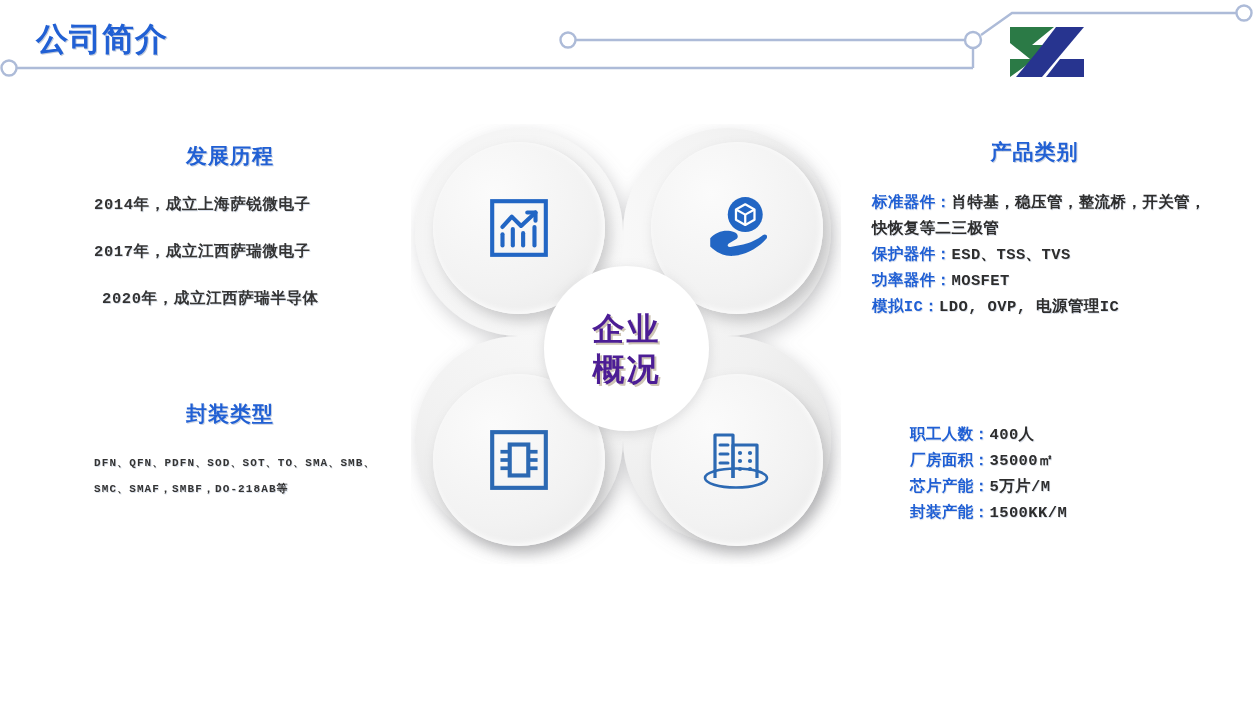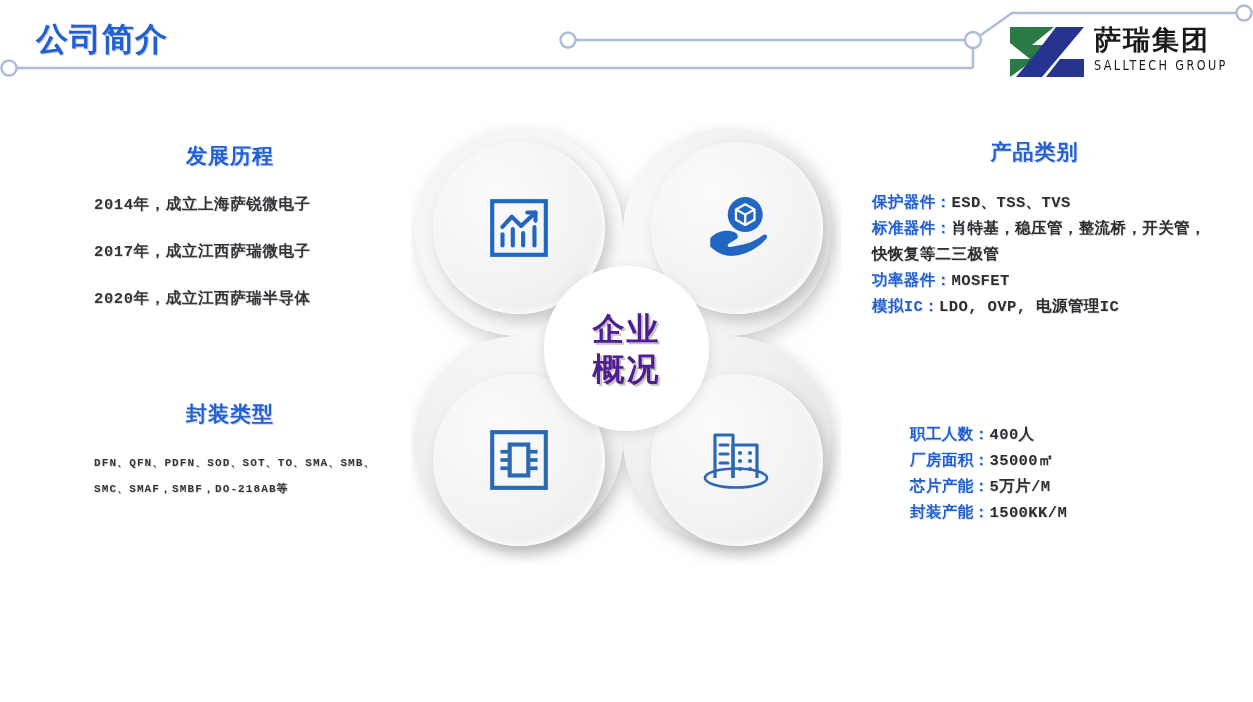--- a/index.html
+++ b/index.html
@@ -44,21 +44,21 @@
     text-shadow: 1px 1px 0 rgba(125,145,180,0.40);
     text-align: center; letter-spacing: 1px;
   }
   .block-body { margin-top: 18px; }
 
   .hist-line {
     font-size: 15.5px; font-weight: bold; color: #343434;
     letter-spacing: 0.6px; margin-bottom: 26px;
     text-shadow: 0.8px 0.8px 0 rgba(150,165,195,0.35);
   }
-  .hist-line:last-child { margin-bottom: 0; }
+  .hist-line:last-child { margin-bottom: 0; margin-left: 8px; }
 
   .pkg-text {
     font-size: 11px; font-weight: bold; color: #343434;
     letter-spacing: 1.1px; line-height: 26px;
     text-shadow: 0.8px 0.8px 0 rgba(150,165,195,0.35);
   }
 
   .kv-row {
     font-size: 15.5px; line-height: 26px; font-weight: bold;
     letter-spacing: 0.4px;
@@ -138,24 +138,20 @@
 
     <div id="logo">
       <svg id="logo-mark" viewBox="0 0 78 54" width="78" height="54">
 
         <path d="M2 2 L46 2 L24 20 L46 20 L2 52 L2 34 L22 34 L2 18 Z" fill="#2b7a46"></path>
 
         <path d="M50 2 L76 2 L34 52 L8 52 Z" fill="#27348f"></path>
         <path d="M52 34 L76 34 L76 52 L38 52 Z" fill="#27348f"></path>
         <path d="M48 2 L70 2 L28 52 L10 52 Z" fill="#27348f"></path>
       </svg>
-      <div id="logo-text">
-        <div id="logo-cn">萨瑞集团</div>
-        <div id="logo-en">SALLTECH GROUP</div>
-      </div>
     </div>
   </div>
 
   <div id="block-history" class="block">
     <div class="block-title">发展历程</div>
     <div class="block-body">
       <div class="hist-line">2014年，成立上海萨锐微电子</div>
       <div class="hist-line">2017年，成立江西萨瑞微电子</div>
       <div class="hist-line">2020年，成立江西萨瑞半导体</div>
     </div>
@@ -165,24 +161,24 @@
     <div class="block-title">封装类型</div>
     <div class="block-body">
       <div class="pkg-text">DFN、QFN、PDFN、SOD、SOT、TO、SMA、SMB、SMC、SMAF，SMBF，DO-218AB等</div>
     </div>
   </div>
 
   <div id="block-products" class="block">
     <div class="block-title">产品类别</div>
     <div class="block-body">
       <div class="kv-row">
+        <span class="kv-k">标准器件：</span><span class="kv-v">肖特基，稳压管，整流桥，开关管，快恢复等二三极管</span>
+      </div>
+      <div class="kv-row">
         <span class="kv-k">保护器件：</span><span class="kv-v">ESD、TSS、TVS</span>
-      </div>
-      <div class="kv-row">
-        <span class="kv-k">标准器件：</span><span class="kv-v">肖特基，稳压管，整流桥，开关管，快恢复等二三极管</span>
       </div>
       <div class="kv-row">
         <span class="kv-k">功率器件：</span><span class="kv-v">MOSFET</span>
       </div>
       <div class="kv-row">
         <span class="kv-k">模拟IC：</span><span class="kv-v">LDO, OVP, 电源管理IC</span>
       </div>
     </div>
   </div>
 

